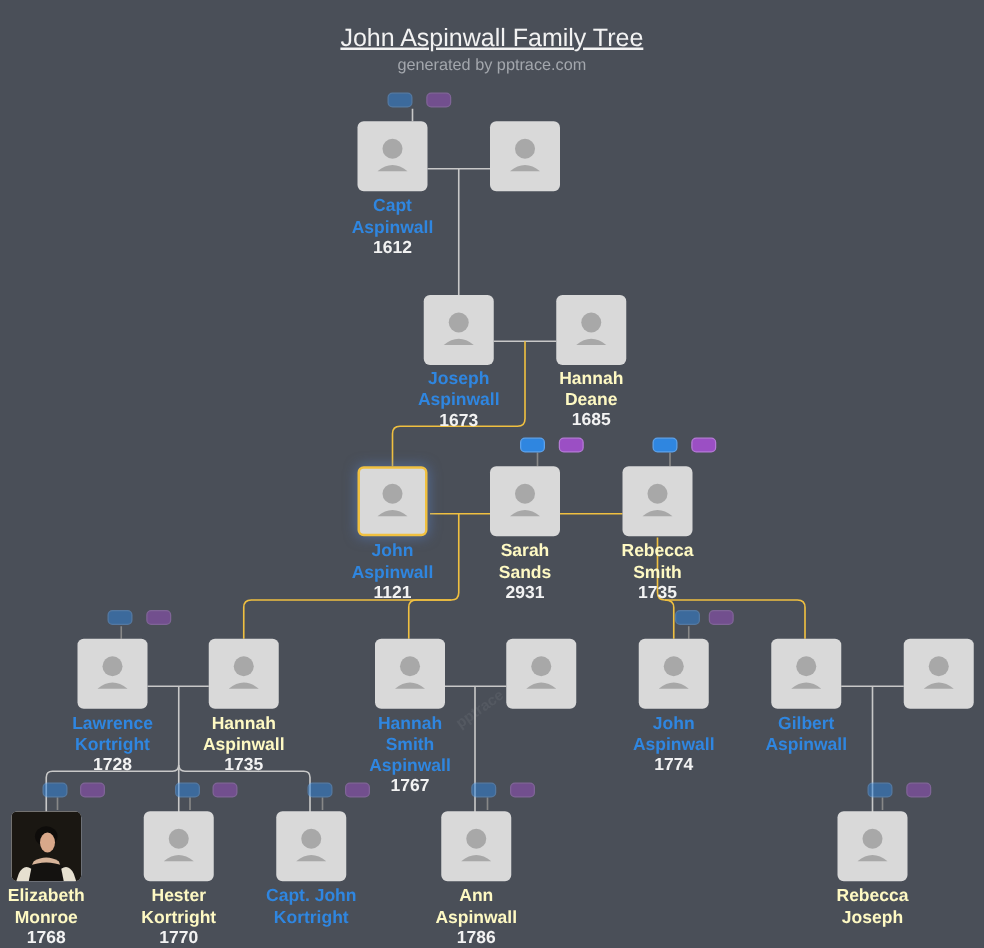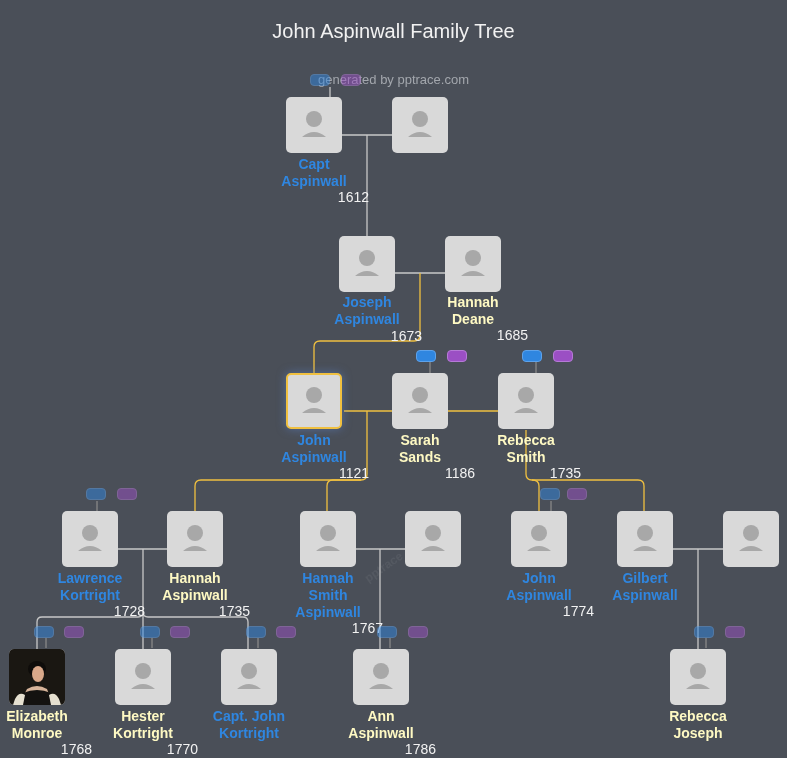--- a/index.html
+++ b/index.html
@@ -1,35 +1,35 @@
 <!DOCTYPE html>
 <html><head>
 <meta charset="utf-8">
 <style>
   html, body { margin:0; padding:0; }
   body {
     width:787px; height:758px; overflow:hidden; position:relative;
     background:#4a4f58;
     font-family:"Liberation Sans", sans-serif;
   }
-  .title { position:absolute; left:0; width:787px; top:20px; text-align:center; color:#f2f2f2; font-size:20px; }
-  .subtitle { position:absolute; left:0; width:787px; top:44px; text-align:center; color:#a3a7ad; font-size:13px;margin-top:28px; }
+  .title { position:absolute; left:0; width:787px; top:20px; text-align:center; color:#f2f2f2; font-size:20px;text-decoration:underline; }
+  .subtitle { position:absolute; left:0; width:787px; top:44px; text-align:center; color:#a3a7ad; font-size:13px; }
   .lines { position:absolute; left:0; top:0; }
   .card {
     position:absolute; width:56px; height:56px; border-radius:5px; background:#d9d9d9;
     box-sizing:border-box; overflow:hidden;
   }
   .card.selected { border:2px solid #f0c040; box-shadow:0 0 10px rgba(90,130,200,0.6); }
   .card svg { position:absolute; left:0; top:0; width:100%; height:100%; }
   .label {
     position:absolute; width:110px; text-align:center; font-weight:bold; font-size:14px; line-height:17px;
   }
   .male { color:#2f86e0; }
   .female { color:#fef9c3; }
-  .year { position:absolute; width:110px; text-align:right; color:#f2f2f2; font-size:14px; line-height:17px; }
+  .year { position:absolute; width:110px; text-align:center; color:#f2f2f2; font-size:14px; line-height:17px;font-weight:bold; }
   .pill { position:absolute; width:20px; height:12px; border-radius:4px; box-sizing:border-box; }
   .pill.blue { background:#2f86e0; border:1px solid #5ea2ea; }
   .pill.purple { background:#9b4fc4; border:1px solid #b57ad6; }
   .pill.dim { opacity:0.5; }
   .watermark { position:absolute; left:362px; top:560px; color:rgba(255,255,255,0.06); font-size:12px; font-weight:bold; transform:rotate(-35deg); }
   .photo { position:absolute; left:0; top:0; width:100%; height:100%; }
 </style>
 </head>
 <body>
 
@@ -145,21 +145,21 @@
 <div class="card" style="left:392px;top:373px">
   <svg viewBox="0 0 56 56">
       <circle cx="28" cy="22" r="8" fill="#a8a8a8"></circle>
       <path d="M16 40 Q28 30 40 40 Z" fill="#a8a8a8"></path>
     </svg>
 </div>
 <div class="label female" style="left:365px;top:432px">
   <div>Sarah</div>
   <div>Sands</div>
 </div>
-<div class="year" style="left:365px;top:465px">1186</div>
+<div class="year" style="left:365px;top:465px">2931</div>
 
 <div class="pill blue" style="left:522px;top:350px"></div>
 <div class="pill purple" style="left:553px;top:350px"></div>
 <div class="card" style="left:498px;top:373px">
   <svg viewBox="0 0 56 56">
       <circle cx="28" cy="22" r="8" fill="#a8a8a8"></circle>
       <path d="M16 40 Q28 30 40 40 Z" fill="#a8a8a8"></path>
     </svg>
 </div>
 <div class="label female" style="left:471px;top:432px">

